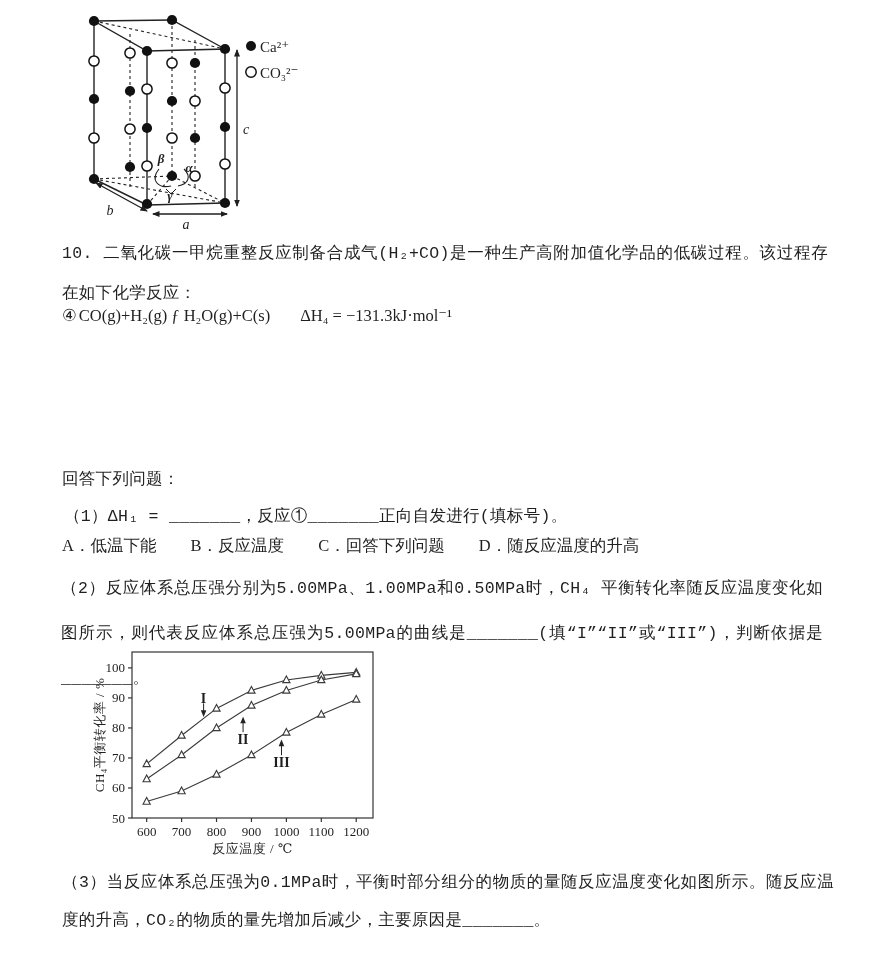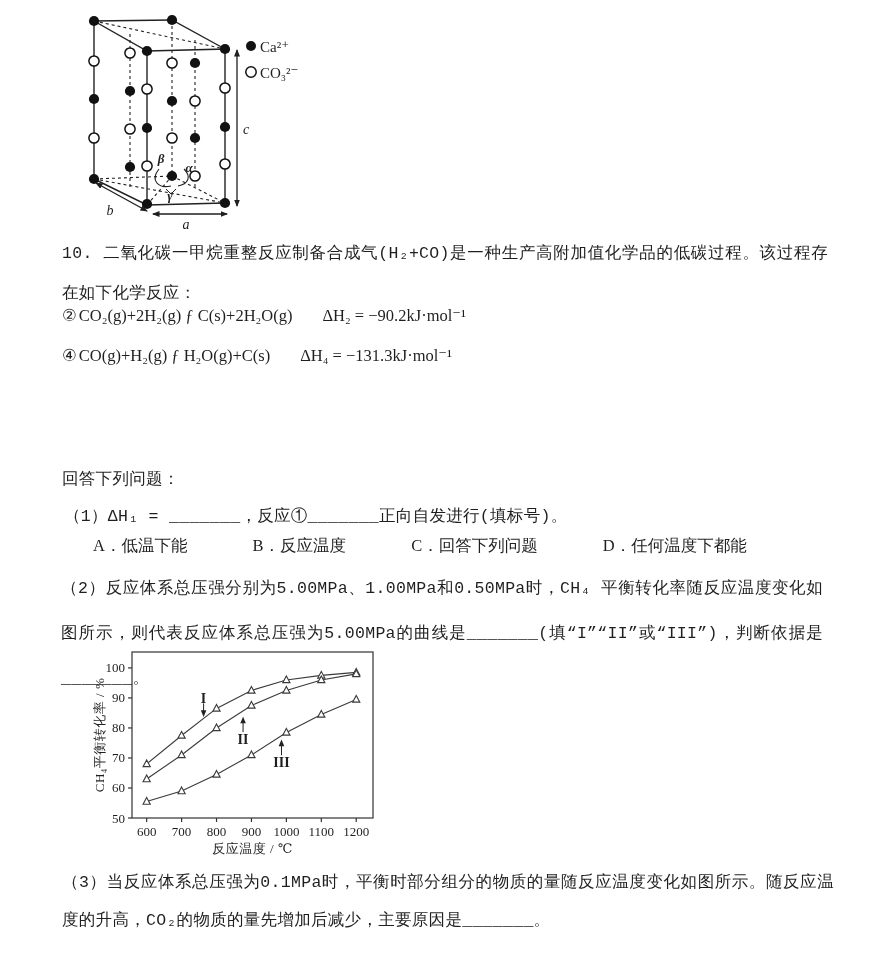--- a/index.html
+++ b/index.html
@@ -6,21 +6,21 @@
   body{
     width:872px;height:956px;position:relative;overflow:hidden;
     background:#ffffff;color:#1f1f1f;
     font-family:"Liberation Serif","DejaVu Serif",serif;
   }
   .abs{position:absolute;}
   .para{font-size:16.5px;line-height:40px;letter-spacing:0.3px;text-align:justify;font-family:Liberation Mono, monospace;}
   .eq-line{font-size:16.5px;height:40px;line-height:40px;white-space:nowrap;}
   .eq-num{margin-right:2px;}
   .eq-dh{margin-left:30px;}
-  .options span{margin-right:30px;margin-left:31px;}
+  .options span{margin-right:30px;}
   .options{font-size:16.5px;line-height:26px;white-space:nowrap;}
   svg text{fill:#1f1f1f;font-family:"Liberation Serif","DejaVu Serif",serif;}
   .tick{font-size:13px;}
   .axlabel{font-size:13px;letter-spacing:0.5px;}
   .ann{font-size:14px;font-weight:bold;}
   .cr-label{font-size:14px;font-style:italic;}
   .cr-angle{font-size:13px;font-weight:bold;font-style:italic;}
   .cr-legend{font-size:15px;}
 </style>
 </head>
@@ -109,36 +109,33 @@
       <circle cx="251" cy="72" r="5.2" fill="#fff" stroke="#111" stroke-width="1.5"></circle>
       <text x="260" y="78" class="cr-legend">CO₃²⁻</text>
     </g>
   </svg>
 </div>
 
 <div class="abs para" style="left:62px;top:234px;width:766px;">10. 二氧化碳一甲烷重整反应制备合成气(H₂+CO)是一种生产高附加值化学品的低碳过程。该过程存在如下化学反应：</div>
 
 <div class="abs" style="left:62px;top:296px;">
   <div class="eq-line">
-    <span class="eq-num">②</span><span>CO₂(g)+2H₂(g) ƒ  C(s)+2H₂O(g)</span><span class="eq-dh">ΔH₂ = −90.2kJ·mol⁻¹</span>
-  </div>
-  <div class="eq-line">
     <span class="eq-num">④</span><span>CO(g)+H₂(g) ƒ  H₂O(g)+C(s)</span><span class="eq-dh">ΔH₄ = −131.3kJ·mol⁻¹</span>
   </div>
 </div>
 
 <div class="abs para" style="left:62px;top:448px;line-height:26px;margin-top:19px;">回答下列问题：</div>
 
 <div class="abs para" style="left:64px;top:492px;width:760px;line-height:26px;margin-top:12px;">（1）ΔH₁ = _______，反应①_______正向自发进行(填标号)。</div>
 
 <div class="abs options" style="left:62px;top:533px;">
   <span>A．低温下能</span>
   <span>B．反应温度</span>
   <span>C．回答下列问题</span>
-  <span>D．任何温度下都能</span>
+  <span>D．随反应温度的升高</span>
 </div>
 
 <div class="abs para" style="left:61px;top:566px;width:762px;line-height:45px;">（2）反应体系总压强分别为5.00MPa、1.00MPa和0.50MPa时，CH₄ 平衡转化率随反应温度变化如图所示，则代表反应体系总压强为5.00MPa的曲线是_______(填“I”“II”或“III”)，判断依据是_______。</div>
 
 <div class="abs" style="left:92px;top:643px;">
   <svg id="chart-svg" width="292" height="214" viewBox="0 0 292 214">
       <rect x="40" y="9" width="241" height="166" fill="none" stroke="#333" stroke-width="1.2"></rect>
       <line x1="54.6695652173913" y1="175" x2="54.6695652173913" y2="179" stroke="#333" stroke-width="1.2"></line>
       <text x="54.6695652173913" y="193" text-anchor="middle" class="tick">600</text>
       <line x1="89.59710144927536" y1="175" x2="89.59710144927536" y2="179" stroke="#333" stroke-width="1.2"></line>

